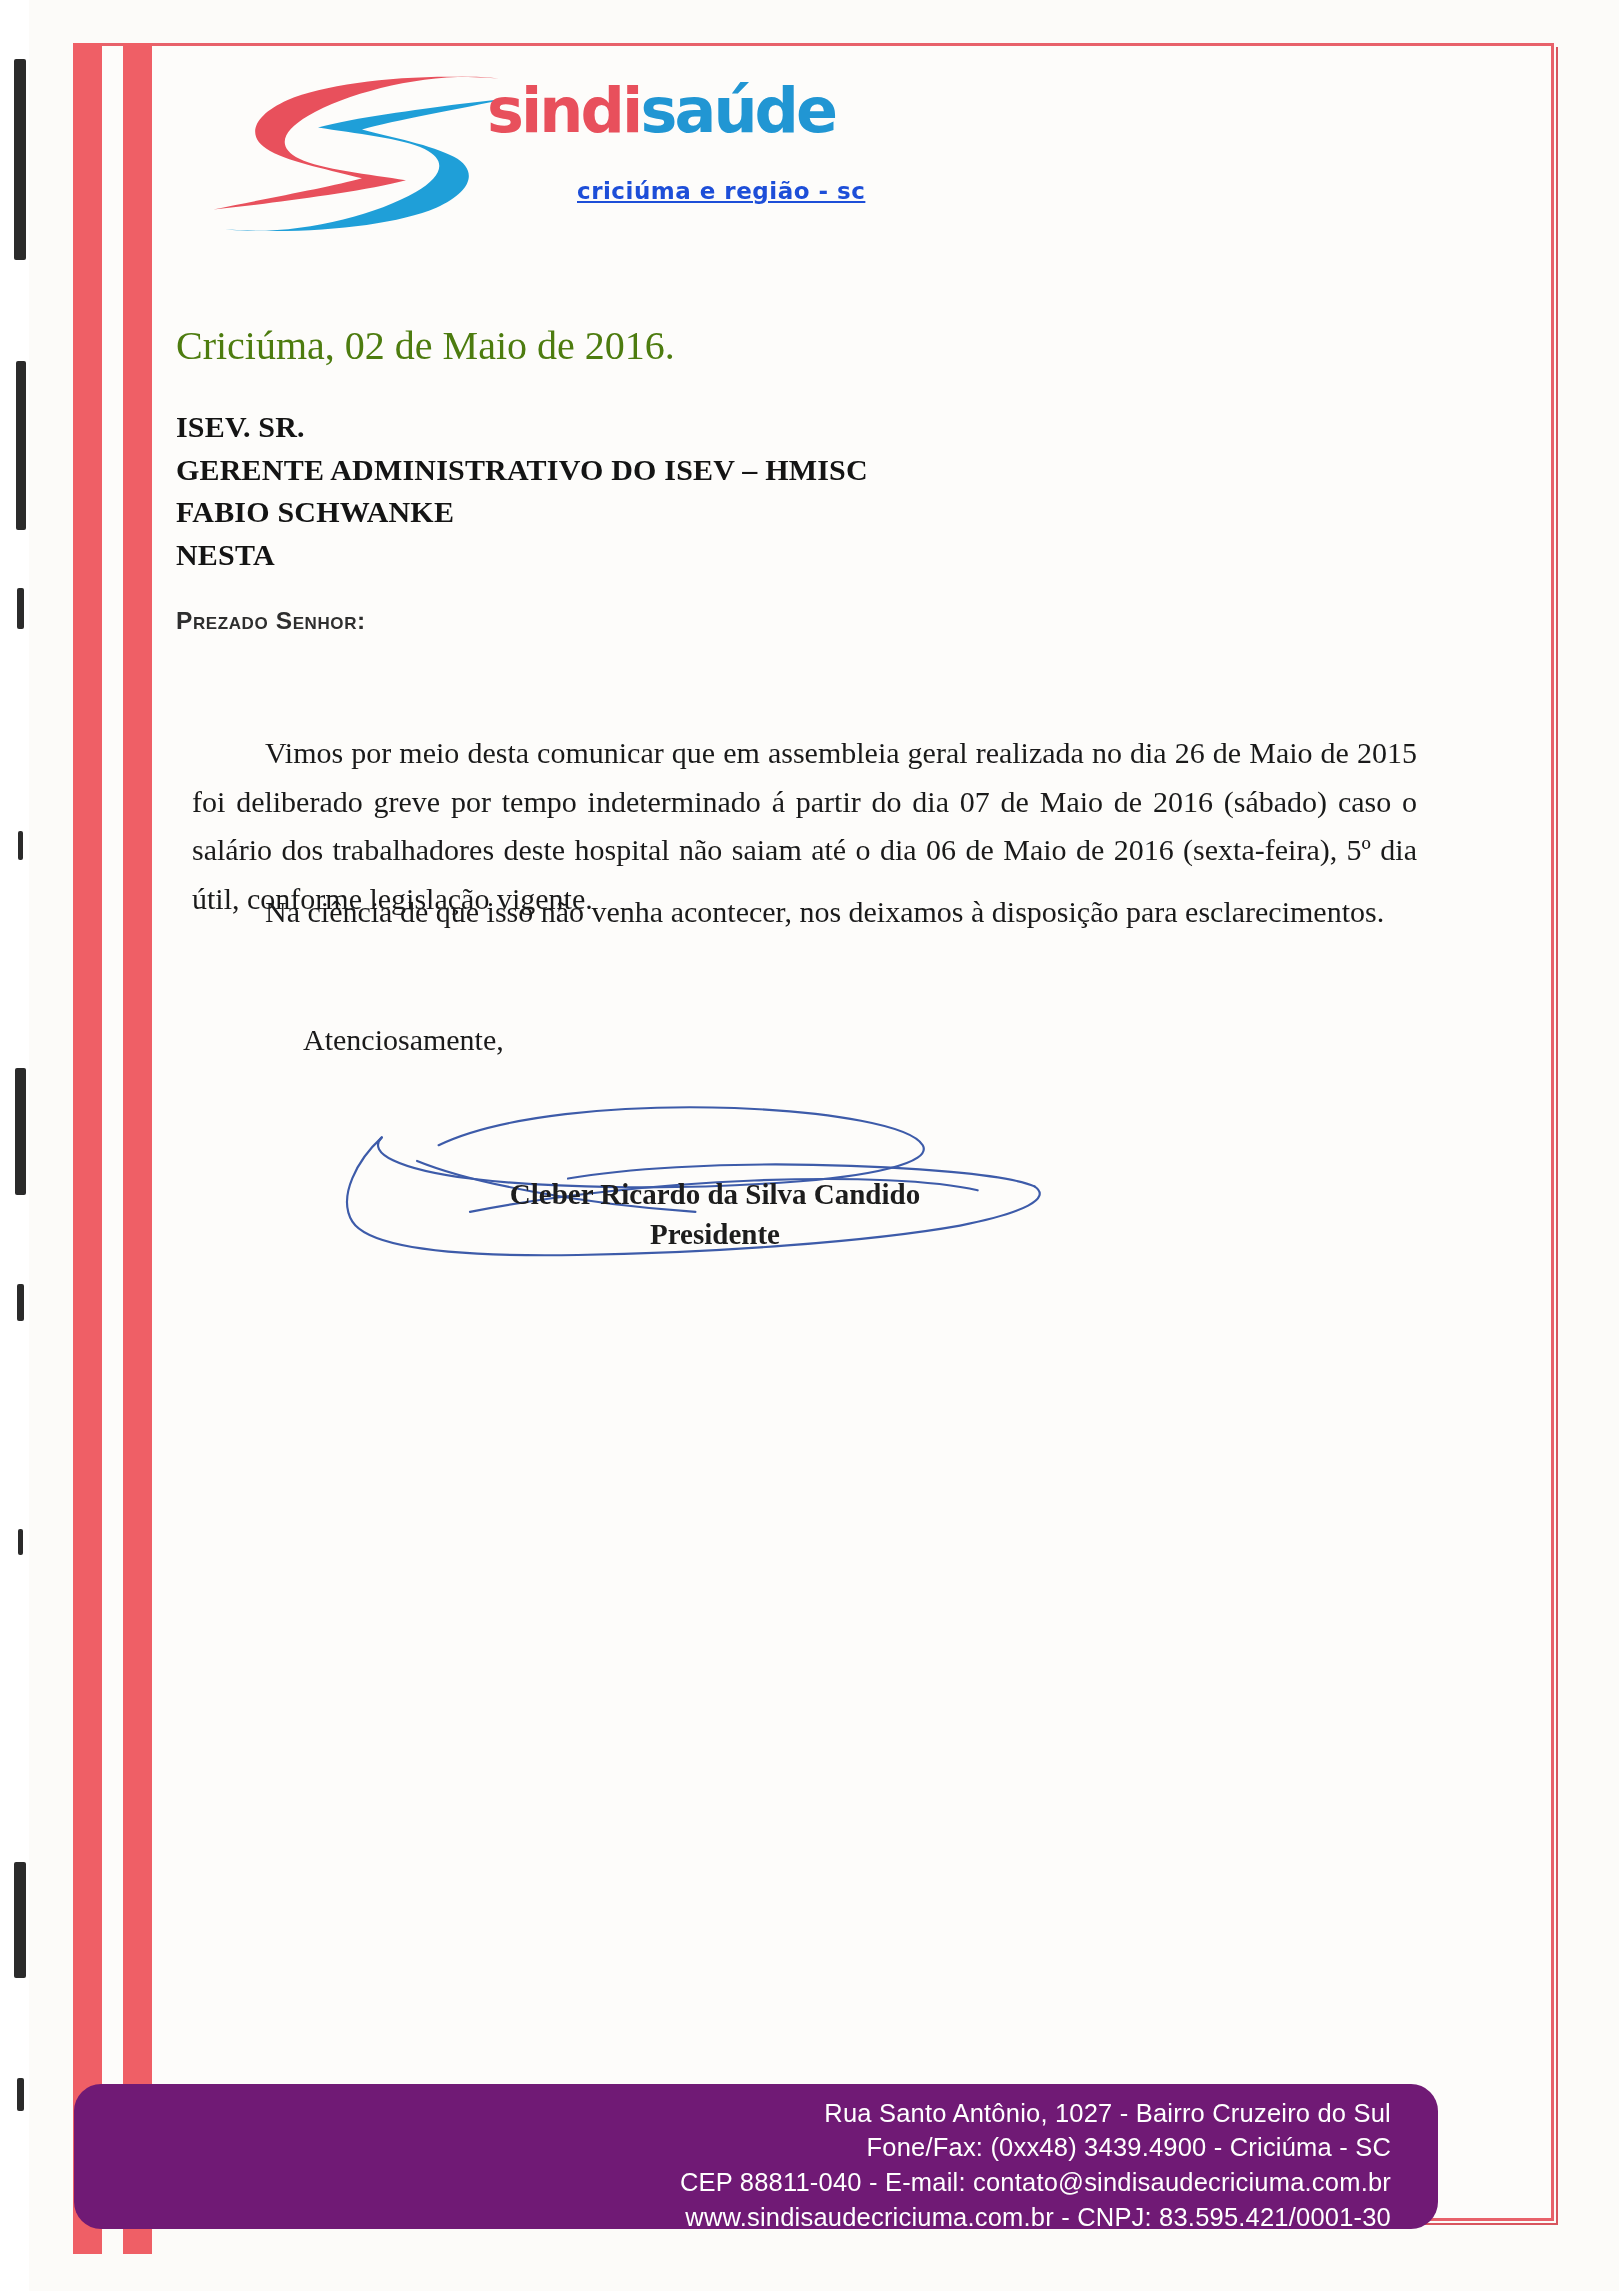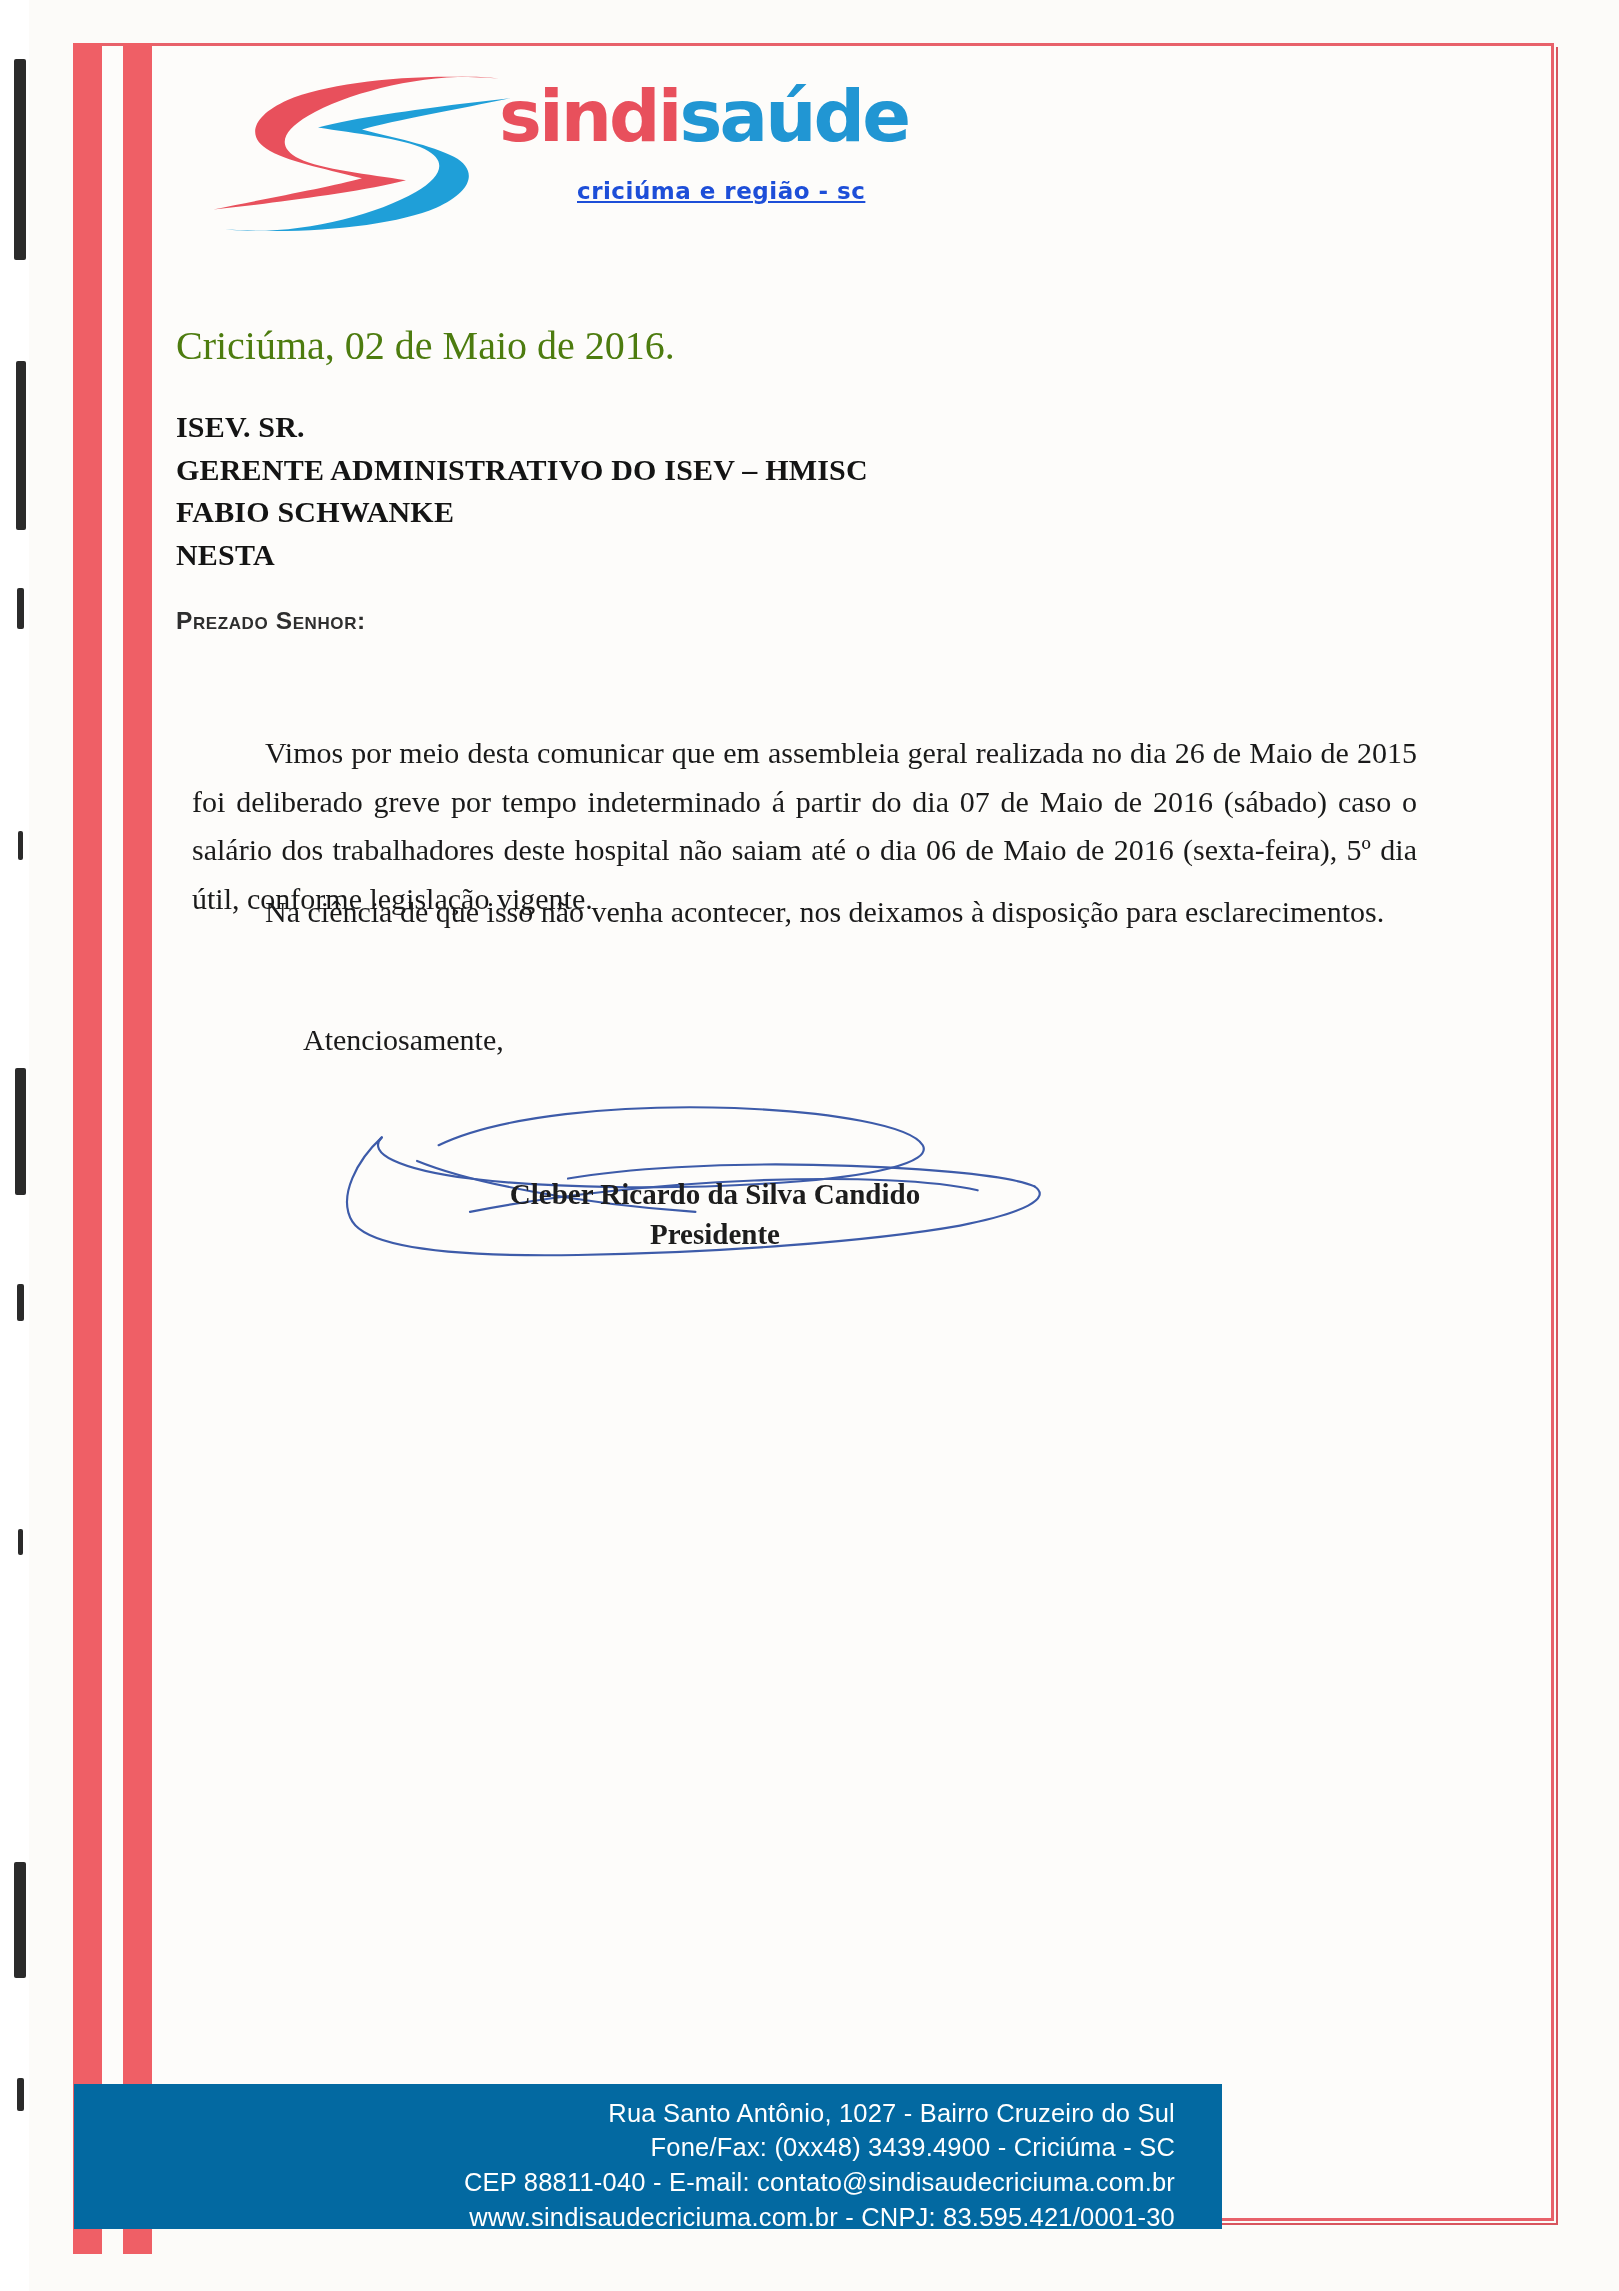--- a/index.html
+++ b/index.html
@@ -98,24 +98,24 @@
   }
   .swoosh {
     position: absolute;
     left: 0px;
     top: 7.8px;
     width: 314px;
     height: 176px;
   }
   .wordmark {
     position: absolute;
-    left: 294px;
+    left: 282px;
     top: 27.4px;
     font-family: "DejaVu Sans", sans-serif;
-    font-size: 72px;
+    font-size: 62px;
     font-weight: bold;
     letter-spacing: -2.9px;
     line-height: 1;
     white-space: nowrap;
     text-align: center;
   }
   .wm-red  { color: #e8505c; }
   .wm-blue { color: #2196d3; }
   .tagline {
     position: absolute;
@@ -222,24 +222,25 @@
     font-size: 29px;
     font-weight: bold;
     color: #1d1d1d;
   }
 
   
   .footer {
     position: absolute;
     left: 74px;
     top: 2084px;
-    width: 1148px;
+    width: 1364px;
     height: 145px;
-    background: #0369a1;
+    background: #701a75;
     z-index: 5;
+    border-radius: 27px;
   }
   .footer-lines {
     position: absolute;
     right: 47px;
     top: 11.8px;
     text-align: right;
     font-family: "Liberation Sans", sans-serif;
     font-size: 25.5px;
     color: #ffffff;
     line-height: 1.36;

